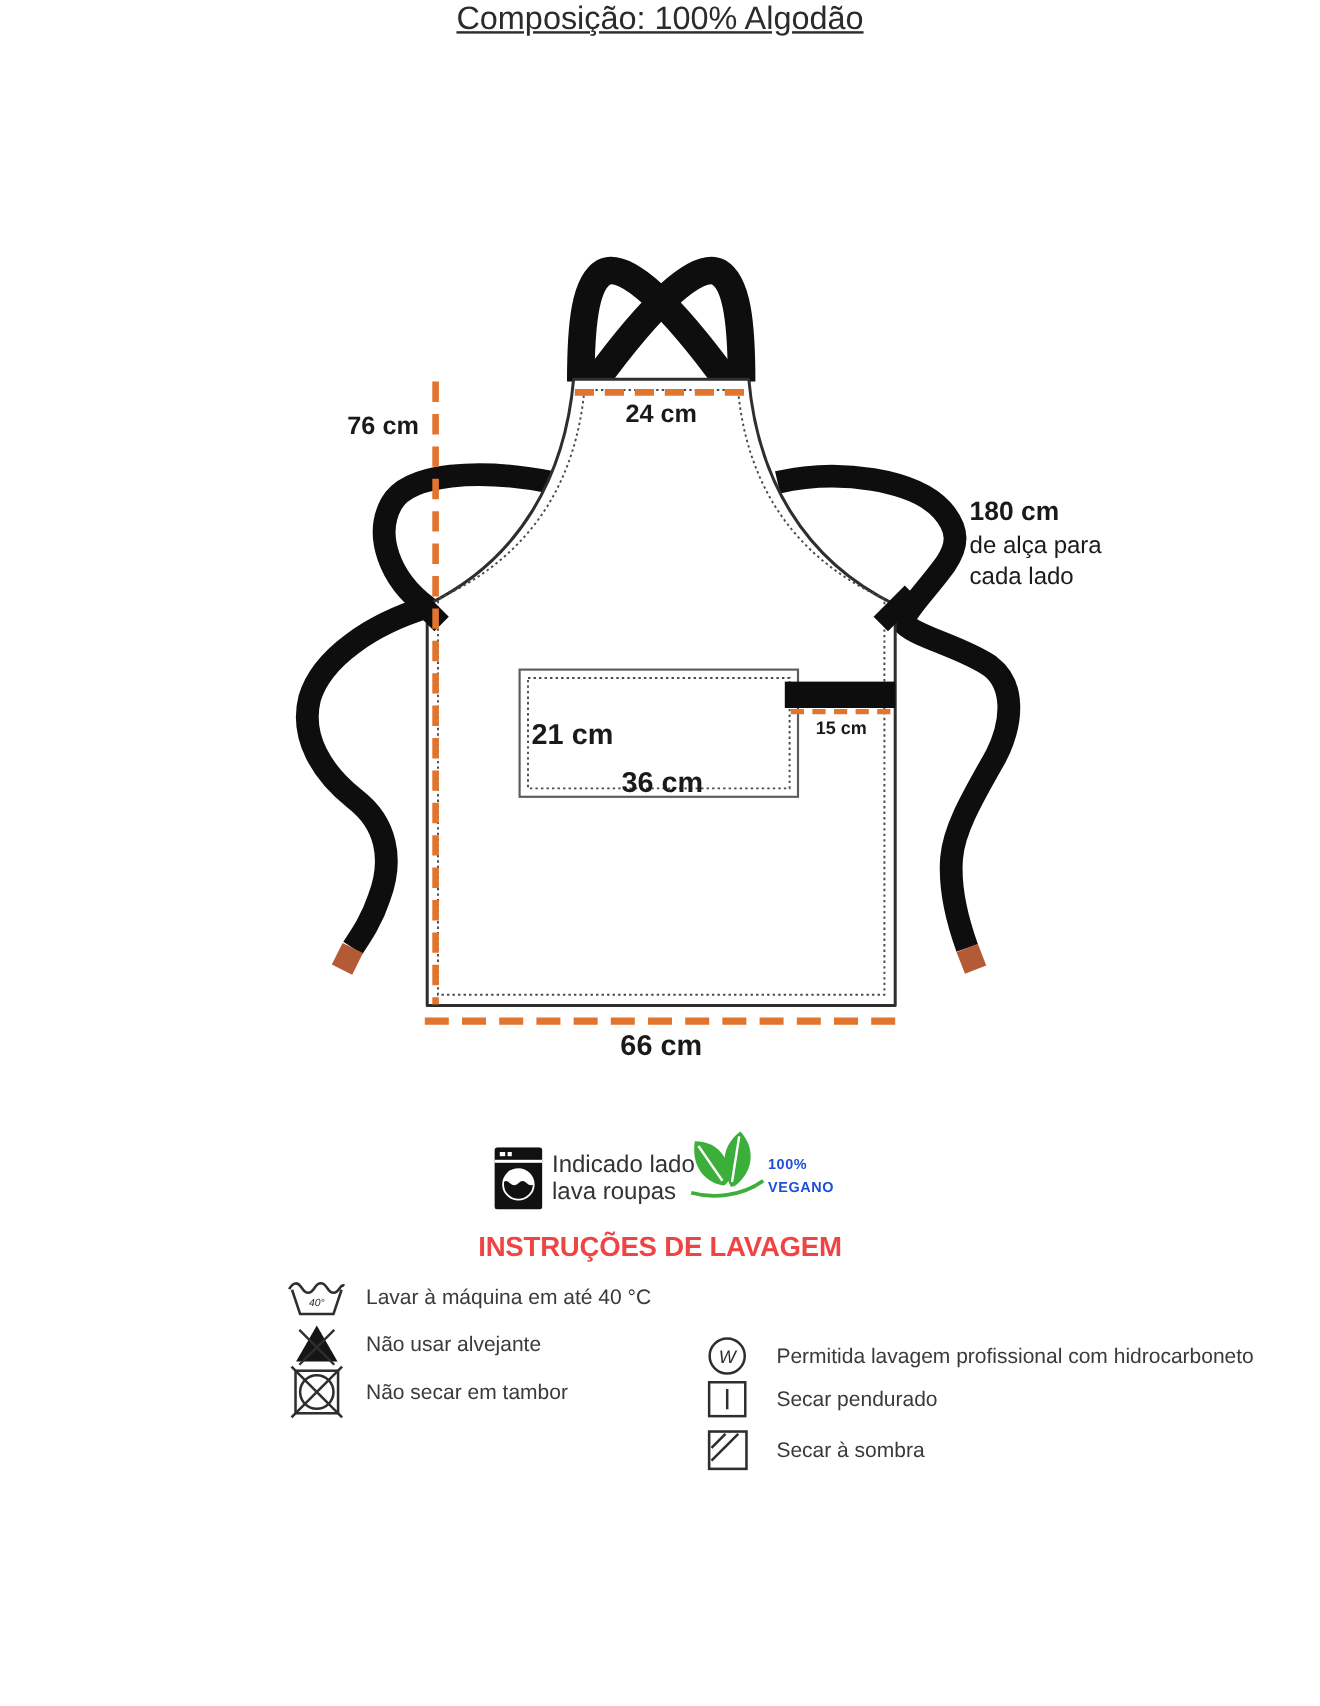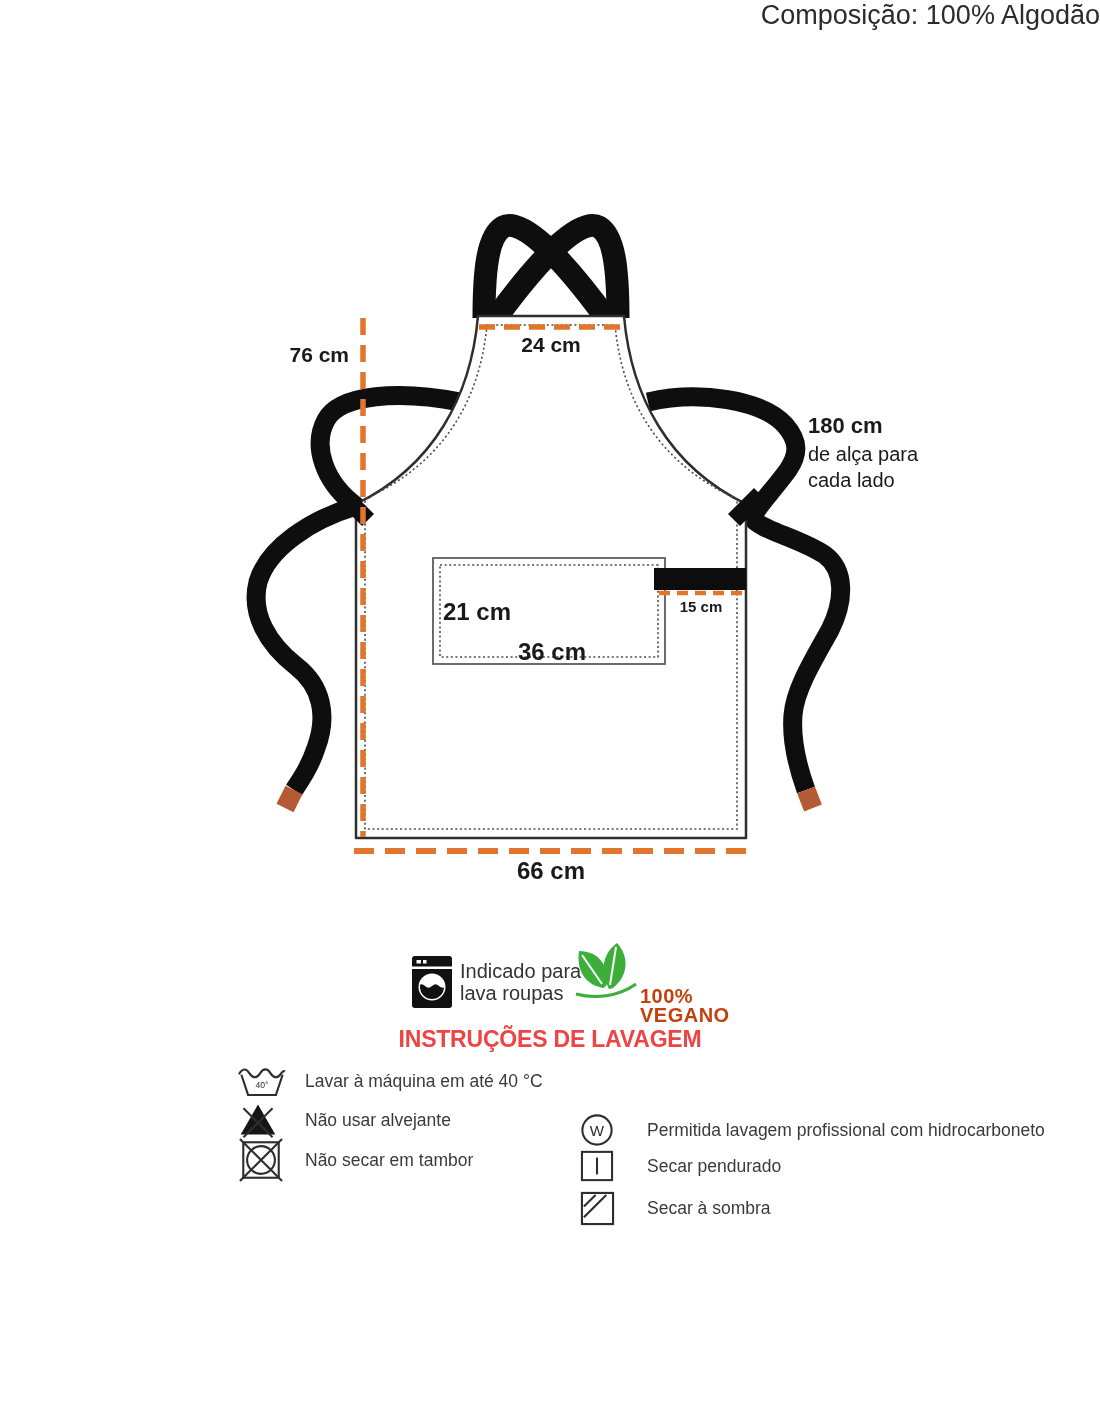--- a/index.html
+++ b/index.html
@@ -14,31 +14,31 @@
   .dim-lg{font-weight:bold;font-size:24px;}
   .dim-sm{font-weight:bold;font-size:15px;}
   .dim-sub{font-size:20px;fill:#1f1f1f;}
   .strap{fill:none;stroke:#0e0e0e;stroke-width:19;stroke-linejoin:round;}
   .neckstrap{fill:none;stroke:#0e0e0e;stroke-width:23;stroke-linejoin:round;}
   .tip{fill:none;stroke:#b45b35;stroke-width:19;stroke-linecap:butt;}
   .bodyline{fill:#ffffff;stroke:#2e2e2e;stroke-width:2.5;stroke-linejoin:round;}
   .stitch{fill:none;stroke:#4a4a4a;stroke-width:1.6;stroke-dasharray:2 2.6;}
   .orange{fill:none;stroke:#e2752e;}
   
-  .composition{position:absolute;left:0;top:906;width:1100px;text-align:right;
-    font-size:27px;color:#2b2b2b;}
+  .composition{position:absolute;left:0;top:906;width:1100px;text-align:center;
+    font-size:27px;color:#2b2b2b;text-decoration:underline;}
   .badge-machine-icon{position:absolute;left:412px;top:956px;}
   .badge-machine-text{position:absolute;left:460px;top:960px;font-size:20px;line-height:22px;color:#333;}
   .badge-vegan-leaves{position:absolute;left:574px;top:942px;}
-  .badge-vegan-text{position:absolute;left:640px;top:987px;font-weight:bold;color:#c2410c;
-    font-size:20px;line-height:19px;letter-spacing:.5px;}
+  .badge-vegan-text{position:absolute;left:640px;top:961px;font-weight:bold;color:#1d4ed8;
+    font-size:12px;line-height:19px;letter-spacing:.5px;}
   .care-title{position:absolute;left:0;top:1026px;width:1100px;text-align:center;
     font-weight:bold;font-size:23px;color:#ef4444;letter-spacing:-.2px;}
   .care-row{position:absolute;display:flex;align-items:center;gap:15px;}
-  .care-row .icon-box{width:52px;display:flex;justify-content:flex-start;align-items:center;flex:0 0 52px;}
+  .care-row .icon-box{width:52px;display:flex;justify-content:center;align-items:center;flex:0 0 52px;font-style:italic;}
   .care-label{font-size:17.5px;color:#3a3a3a;white-space:nowrap;text-align:center;}
   .st{fill:none;stroke:#2e2e2e;stroke-width:2.2;}
   .careglyph text{font-family:"Liberation Sans", sans-serif;fill:#2e2e2e;}
 </style>
 </head>
 <body>
 
 <div class="sheet">
 
   <svg class="apron-svg" width="1100" height="900" viewBox="0 0 1100 900">
@@ -104,21 +104,21 @@
       <rect x="11" y="4" width="3.5" height="3.5" fill="#fff"></rect>
       <rect x="0" y="10.5" width="40" height="2.5" fill="#fff"></rect>
       <circle cx="20" cy="31" r="13.5" fill="#fff"></circle>
       <clipPath id="doorclip">
           <circle cx="20" cy="31" r="12"></circle>
         </clipPath>
       <path clip-path="url(#doorclip)" d="M6,30 Q9.5,26.5 13,30 T20,30 T27,30 T34,30 L34,46 L6,46 Z" fill="#111"></path>
     </svg>
   </div>
   <div class="badge-machine-text">
-    <div>Indicado para</div>
+    <div>Indicado lado</div>
     <div>lava roupas</div>
   </div>
 
   <div class="badge-vegan-leaves">
     <svg width="64" height="58" viewBox="0 0 64 58">
       <path d="M29,46 C12,43 2,29 5,9 C24,9 35,23 33,42 C32,44 31,45 29,46 Z" fill="#3cae3a"></path>
       <path d="M8,13 L28,42" stroke="#fff" stroke-width="2" fill="none"></path>
       <path d="M35,47 C26,29 28,12 43,1 C55,14 55,33 39,46 C37.7,46.7 36.3,47 35,47 Z" fill="#3cae3a"></path>
       <path d="M42,5 L36,43" stroke="#fff" stroke-width="2" fill="none"></path>
       <path d="M2,52 C20,57 44,55 62,42" stroke="#3cae3a" stroke-width="3" fill="none"></path>

